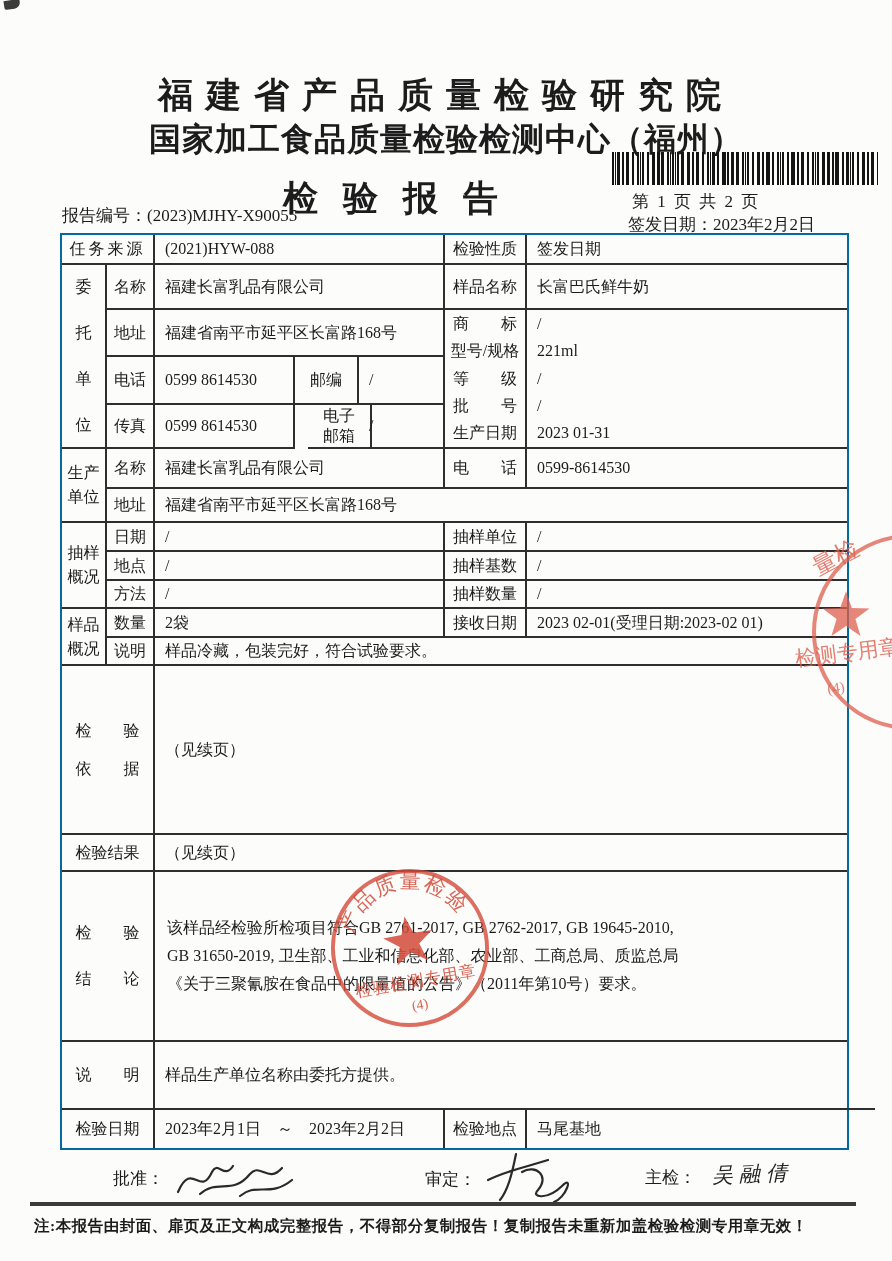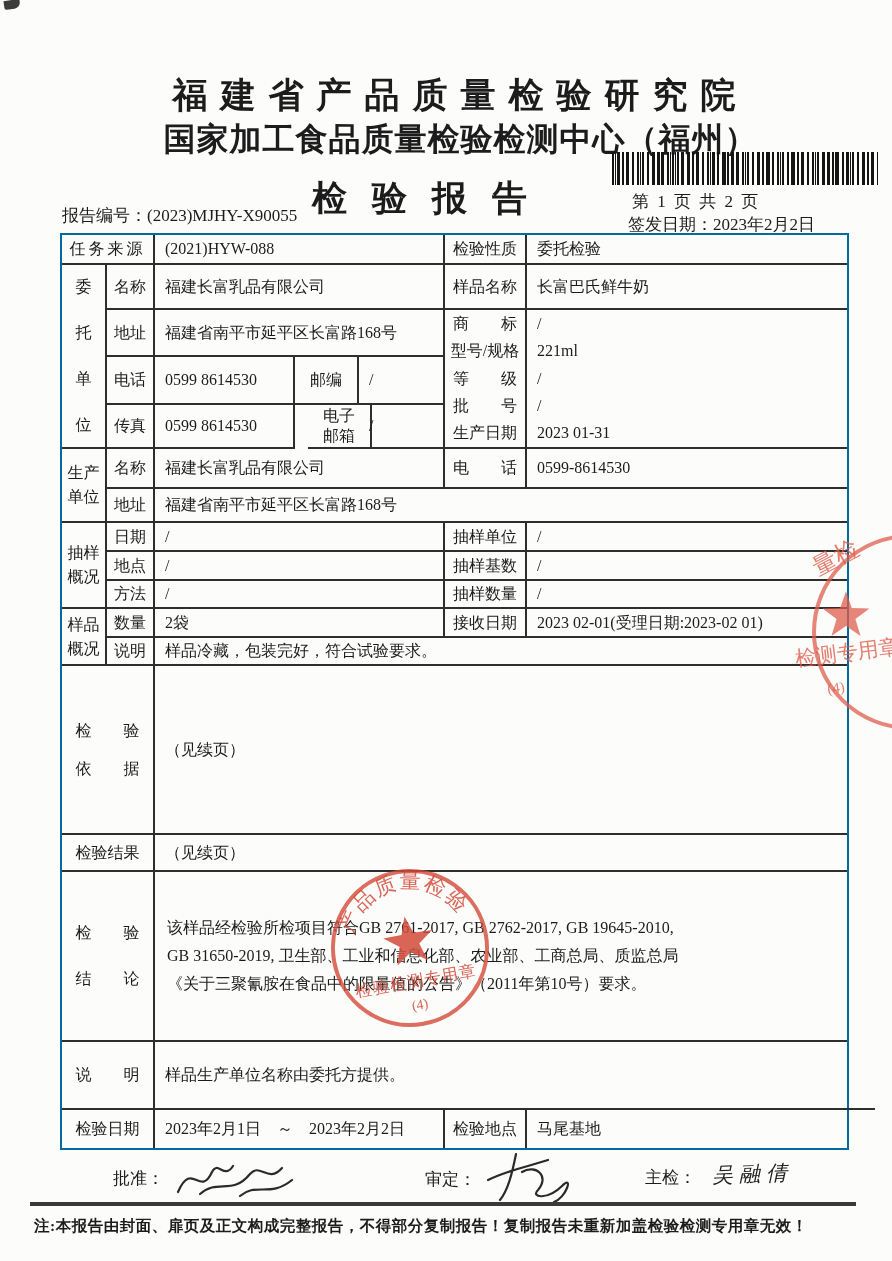--- a/index.html
+++ b/index.html
@@ -2,21 +2,21 @@
 <html><head>
 <meta charset="utf-8">
 <style>
   html,body{margin:0;padding:0;background:#e8e8e8;}
   .page{
     position:relative;width:892px;height:1261px;margin:0 auto;
     background:#fcfcfb;overflow:hidden;color:#1c1c1c;
     font-family:"Liberation Serif","DejaVu Serif",serif;
     font-size:16px;
   }
-  .hdr{font-family:"Liberation Sans","DejaVu Sans",sans-serif;font-weight:700;padding-left:29px;}
+  .hdr{font-family:"Liberation Sans","DejaVu Sans",sans-serif;font-weight:700;}
   .abs{position:absolute;}
   .title1{left:0;right:0;top:72px;text-align:center;font-size:35px;letter-spacing:13px;}
   .title2{left:0;right:0;top:118px;text-align:center;font-size:32px;letter-spacing:1px;}
   .title3{left:258px;top:155px;width:290px;text-align:center;font-size:35px;letter-spacing:25px;margin-top:20px;}
   .barcode{
     left:612px;top:152px;width:266px;height:33px;
     background:
       repeating-linear-gradient(90deg,#141414 0 2px,transparent 2px 5px),
       repeating-linear-gradient(90deg,#141414 0 1px,transparent 1px 7px),
       repeating-linear-gradient(90deg,transparent 0 3px,#141414 3px 4px,transparent 4px 11px);
@@ -63,21 +63,21 @@
   <div class="abs barcode"></div>
   <div class="abs pageinfo">第 1 页  共 2 页</div>
   <div class="abs repno"><span>报告编号：</span><span>(2023)MJHY-X90055</span></div>
   <div class="abs issuedate"><span>签发日期：</span><span>2023年2月2日</span></div>
 
   <div class="tbl">
 
     <div class="cell lbl ls3" style="left:0;top:0;width:93px;height:30px">任务来源</div>
     <div class="cell val" style="left:93px;top:0;width:290px;height:30px">(2021)HYW-088</div>
     <div class="cell lbl" style="left:383px;top:0;width:82px;height:30px">检验性质</div>
-    <div class="cell val lc" style="left:465px;top:0;width:320px;height:30px">委托检验</div>
+    <div class="cell val lc" style="left:465px;top:0;width:320px;height:30px">签发日期</div>
 
     <div class="cell lbl pre" style="left:0;top:30px;width:45px;height:184px;line-height:46px">委
 托
 单
 位</div>
     <div class="cell lbl" style="left:45px;top:30px;width:48px;height:45px">名称</div>
     <div class="cell val" style="left:93px;top:30px;width:290px;height:45px">福建长富乳品有限公司</div>
     <div class="cell lbl" style="left:383px;top:30px;width:82px;height:45px">样品名称</div>
     <div class="cell val lc" style="left:465px;top:30px;width:320px;height:45px">长富巴氏鲜牛奶</div>
 

